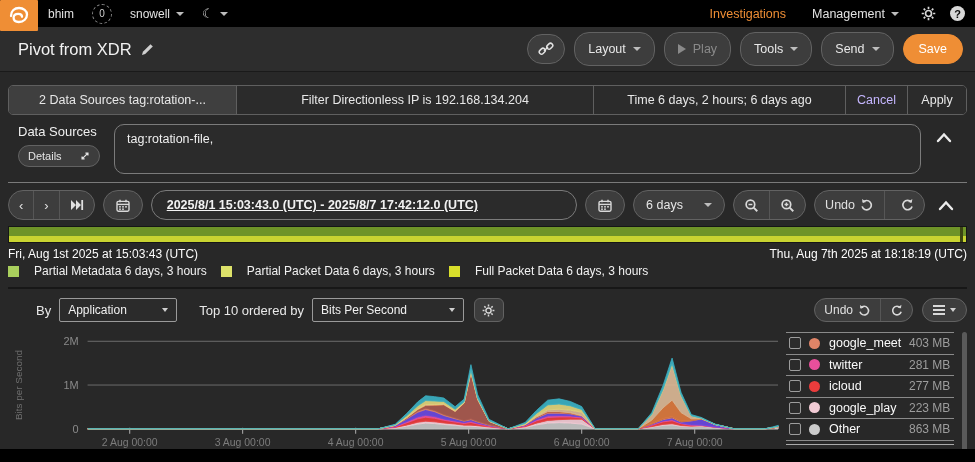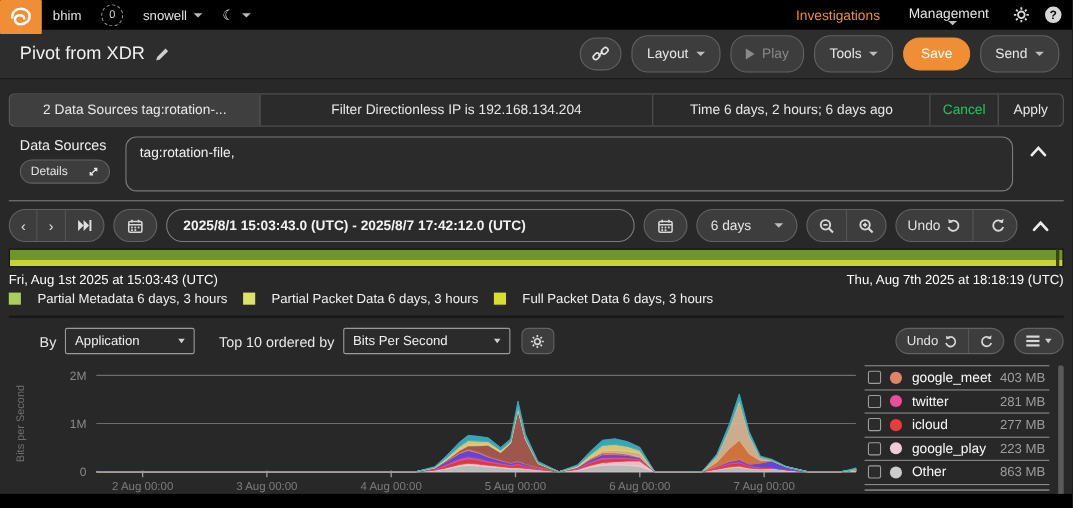--- a/index.html
+++ b/index.html
@@ -9,21 +9,21 @@
 
   
   .topbar { height:27px; background:#000; display:flex; align-items:center; padding-left:48px; position:relative; z-index:5; }
   .logo { position:absolute; left:0; top:0; width:38px; height:31px; background:#ef8e35; display:flex; align-items:center; justify-content:center; border-radius:1px; cursor:pointer; }
   .tb-item { font-size:12px; color:#e2e2e2; margin-right:18px; display:inline-flex; align-items:center; }
   .badge0 { width:20px; height:20px; border:1.6px dashed #8a8a8a; border-radius:50%; font-size:10px; color:#cfcfcf; display:inline-flex; align-items:center; justify-content:center; margin-right:18px; }
   .caret { width:0; height:0; border-left:4px solid transparent; border-right:4px solid transparent; border-top:4px solid #bdbdbd; display:inline-block; margin-left:6px; }
   .moon { font-size:13px; color:#d8d8d8; }
   .tb-spacer { flex:1; }
   .inv-link { color:#ef8e35; font-size:12.5px; margin-right:26px; cursor:pointer; }
-  .mgmt { font-size:12.5px; color:#e2e2e2; margin-right:22px; cursor:pointer; display:inline-flex; align-items:center;flex-direction:column; }
+  .mgmt { font-size:12.5px; color:#e2e2e2; margin-right:22px; cursor:pointer; display:inline-flex; align-items:center; }
   .icon-btn { display:inline-flex; align-items:center; justify-content:center; margin-right:14px; cursor:pointer; }
   .help-circle { width:15px; height:15px; background:#d8d8d8; color:#0a0a0a; border-radius:50%; font-size:11px; font-weight:bold; display:inline-flex; align-items:center; justify-content:center; margin-right:10px; cursor:pointer; }
 
   
   .titlebar { height:45px; background:#2d2d2d; display:flex; align-items:center; padding:0 12px 0 18px; border-bottom:1px solid #1a1a1a; }
   .page-title { font-size:16.5px; font-weight:400; color:#f2f2f2; }
   .edit-ic { margin-left:9px; cursor:pointer; display:inline-flex; }
   .tb2-spacer { flex:1; }
   .pill { height:30px; background:#3d3d3d; border:1px solid #626262; border-radius:15px; color:#e8e8e8; font-size:12.5px; display:inline-flex; align-items:center; padding:16px 13px; margin-left:9px; cursor:pointer; }
   .pill .caret { margin-left:7px; }
@@ -33,39 +33,39 @@
   .play-tri { width:0; height:0; border-top:5px solid transparent; border-bottom:5px solid transparent; border-left:8px solid #8a8a8a; margin-right:7px; }
 
   
   .main { padding:13px 8px 0 8px; }
 
   .filterbar { display:flex; height:30px; border:1px solid #5f5f5f; border-radius:5px; overflow:hidden; font-size:12.5px; }
   .fseg { display:flex; align-items:center; justify-content:center; border-right:1px solid #5f5f5f; cursor:pointer; color:#e8e8e8; }
   .fseg.src { width:228px; background:#3f3f3f; }
   .fseg.flt { flex:1; background:#2b2b2b; }
   .fseg.tim { width:252px; background:#2b2b2b; }
-  .fseg.cancel { width:62px; background:#2b2b2b; color:#22c55e; }
+  .fseg.cancel { width:62px; background:#2b2b2b; color:#c4b5fd; }
   .fseg.apply { width:58px; background:#2b2b2b; border-right:none; }
 
   .ds-row { display:flex; margin-top:9px; align-items:flex-start; }
   .ds-left { width:106px; padding-left:10px; }
   .ds-label { font-size:13px; color:#f0f0f0; margin-bottom:6px; }
   .details-btn { height:22px; background:#3d3d3d; border:1px solid #626262; border-radius:11px; color:#e4e4e4; font-size:11px; display:inline-flex; align-items:center; padding:0 9px; cursor:pointer;gap:13px; }
   .details-btn svg { margin-left:5px; }
   .ds-input { flex:1; height:50px; border:1px solid #7b7b7b; border-radius:10px; background:#2b2b2b; font-size:12.5px; color:#f0f0f0; padding:7px 12px; cursor:text; }
   .chev-col { width:46px; display:flex; justify-content:center; padding-top:8px; cursor:pointer; }
 
   .divider { border:none; border-top:1px solid #7a7a7a; margin-top:8px; }
 
   .timenav { display:flex; align-items:center; margin-top:7px; height:30px; }
   .btn-group { display:flex; height:30px; border:1px solid #626262; border-radius:15px; overflow:hidden; background:#3d3d3d; }
   .gbtn { display:flex; align-items:center; justify-content:center; padding:0 10px; border-left:1px solid #565656; cursor:pointer; color:#e0e0e0; font-size:13px; }
   .gbtn:first-child { border-left:none; }
   .round-btn { width:40px; height:30px; border:1px solid #626262; border-radius:15px; background:#3d3d3d; display:flex; align-items:center; justify-content:center; margin-left:8px; cursor:pointer; }
-  .range-input { flex:1; height:30px; border:1px solid #7b7b7b; border-radius:15px; background:#2b2b2b; margin-left:8px; display:flex; align-items:center; padding:0 15px; font-size:12.5px; font-weight:600; color:#f2f2f2; cursor:text; }
+  .range-input { flex:1; height:30px; border:1px solid #7b7b7b; border-radius:15px; background:#2b2b2b; margin-left:8px; display:flex; align-items:center; padding:0 15px; font-size:12.5px; font-weight:600; color:#f2f2f2; cursor:text;text-decoration:underline; }
   .dur-select { height:30px; border:1px solid #626262; border-radius:15px; background:#3d3d3d; margin-left:8px; display:flex; align-items:center; justify-content:space-between; padding:0 12px; width:92px; font-size:12.5px; cursor:pointer; }
   .grp-ml { margin-left:8px; }
   .undo-grp .gbtn { font-size:12.5px; }
   .undo-grp svg { margin-left:5px; }
   .chev-btn { width:42px; display:flex; justify-content:center; align-items:center; cursor:pointer; }
 
   .timeline-bar { margin-top:6px; height:17px; border:1px solid #161616; background:linear-gradient(to bottom,#6f9428 0%,#6f9428 62%,#c9d431 62%,#c9d431 100%); position:relative; cursor:pointer; }
   .timeline-bar::after { content:""; position:absolute; right:3px; top:0; bottom:0; width:3px; background:#3c4413; }
   .tl-labels { display:flex; justify-content:space-between; margin-top:4px; font-size:12px; color:#fdfdfd; }
   .tl-legend { display:flex; align-items:center; margin-top:3px; font-size:12px; color:#f2f2f2; }
@@ -166,25 +166,25 @@
       <span class="caret"></span>
     </button>
     <button class="pill disabled">
       <span class="play-tri"></span>
       <span>Play</span>
     </button>
     <button class="pill">
       <span>Tools</span>
       <span class="caret"></span>
     </button>
-    <button class="pill save">Save</button>
     <button class="pill">
       <span>Send</span>
       <span class="caret"></span>
     </button>
+    <button class="pill save">Save</button>
   </div>
 
   <main class="main">
 
     <div class="filterbar">
       <div class="fseg src">2 Data Sources tag:rotation-...</div>
       <div class="fseg flt">Filter Directionless IP is 192.168.134.204</div>
       <div class="fseg tim">Time 6 days, 2 hours; 6 days ago</div>
       <div class="fseg cancel">Cancel</div>
       <div class="fseg apply">Apply</div>

